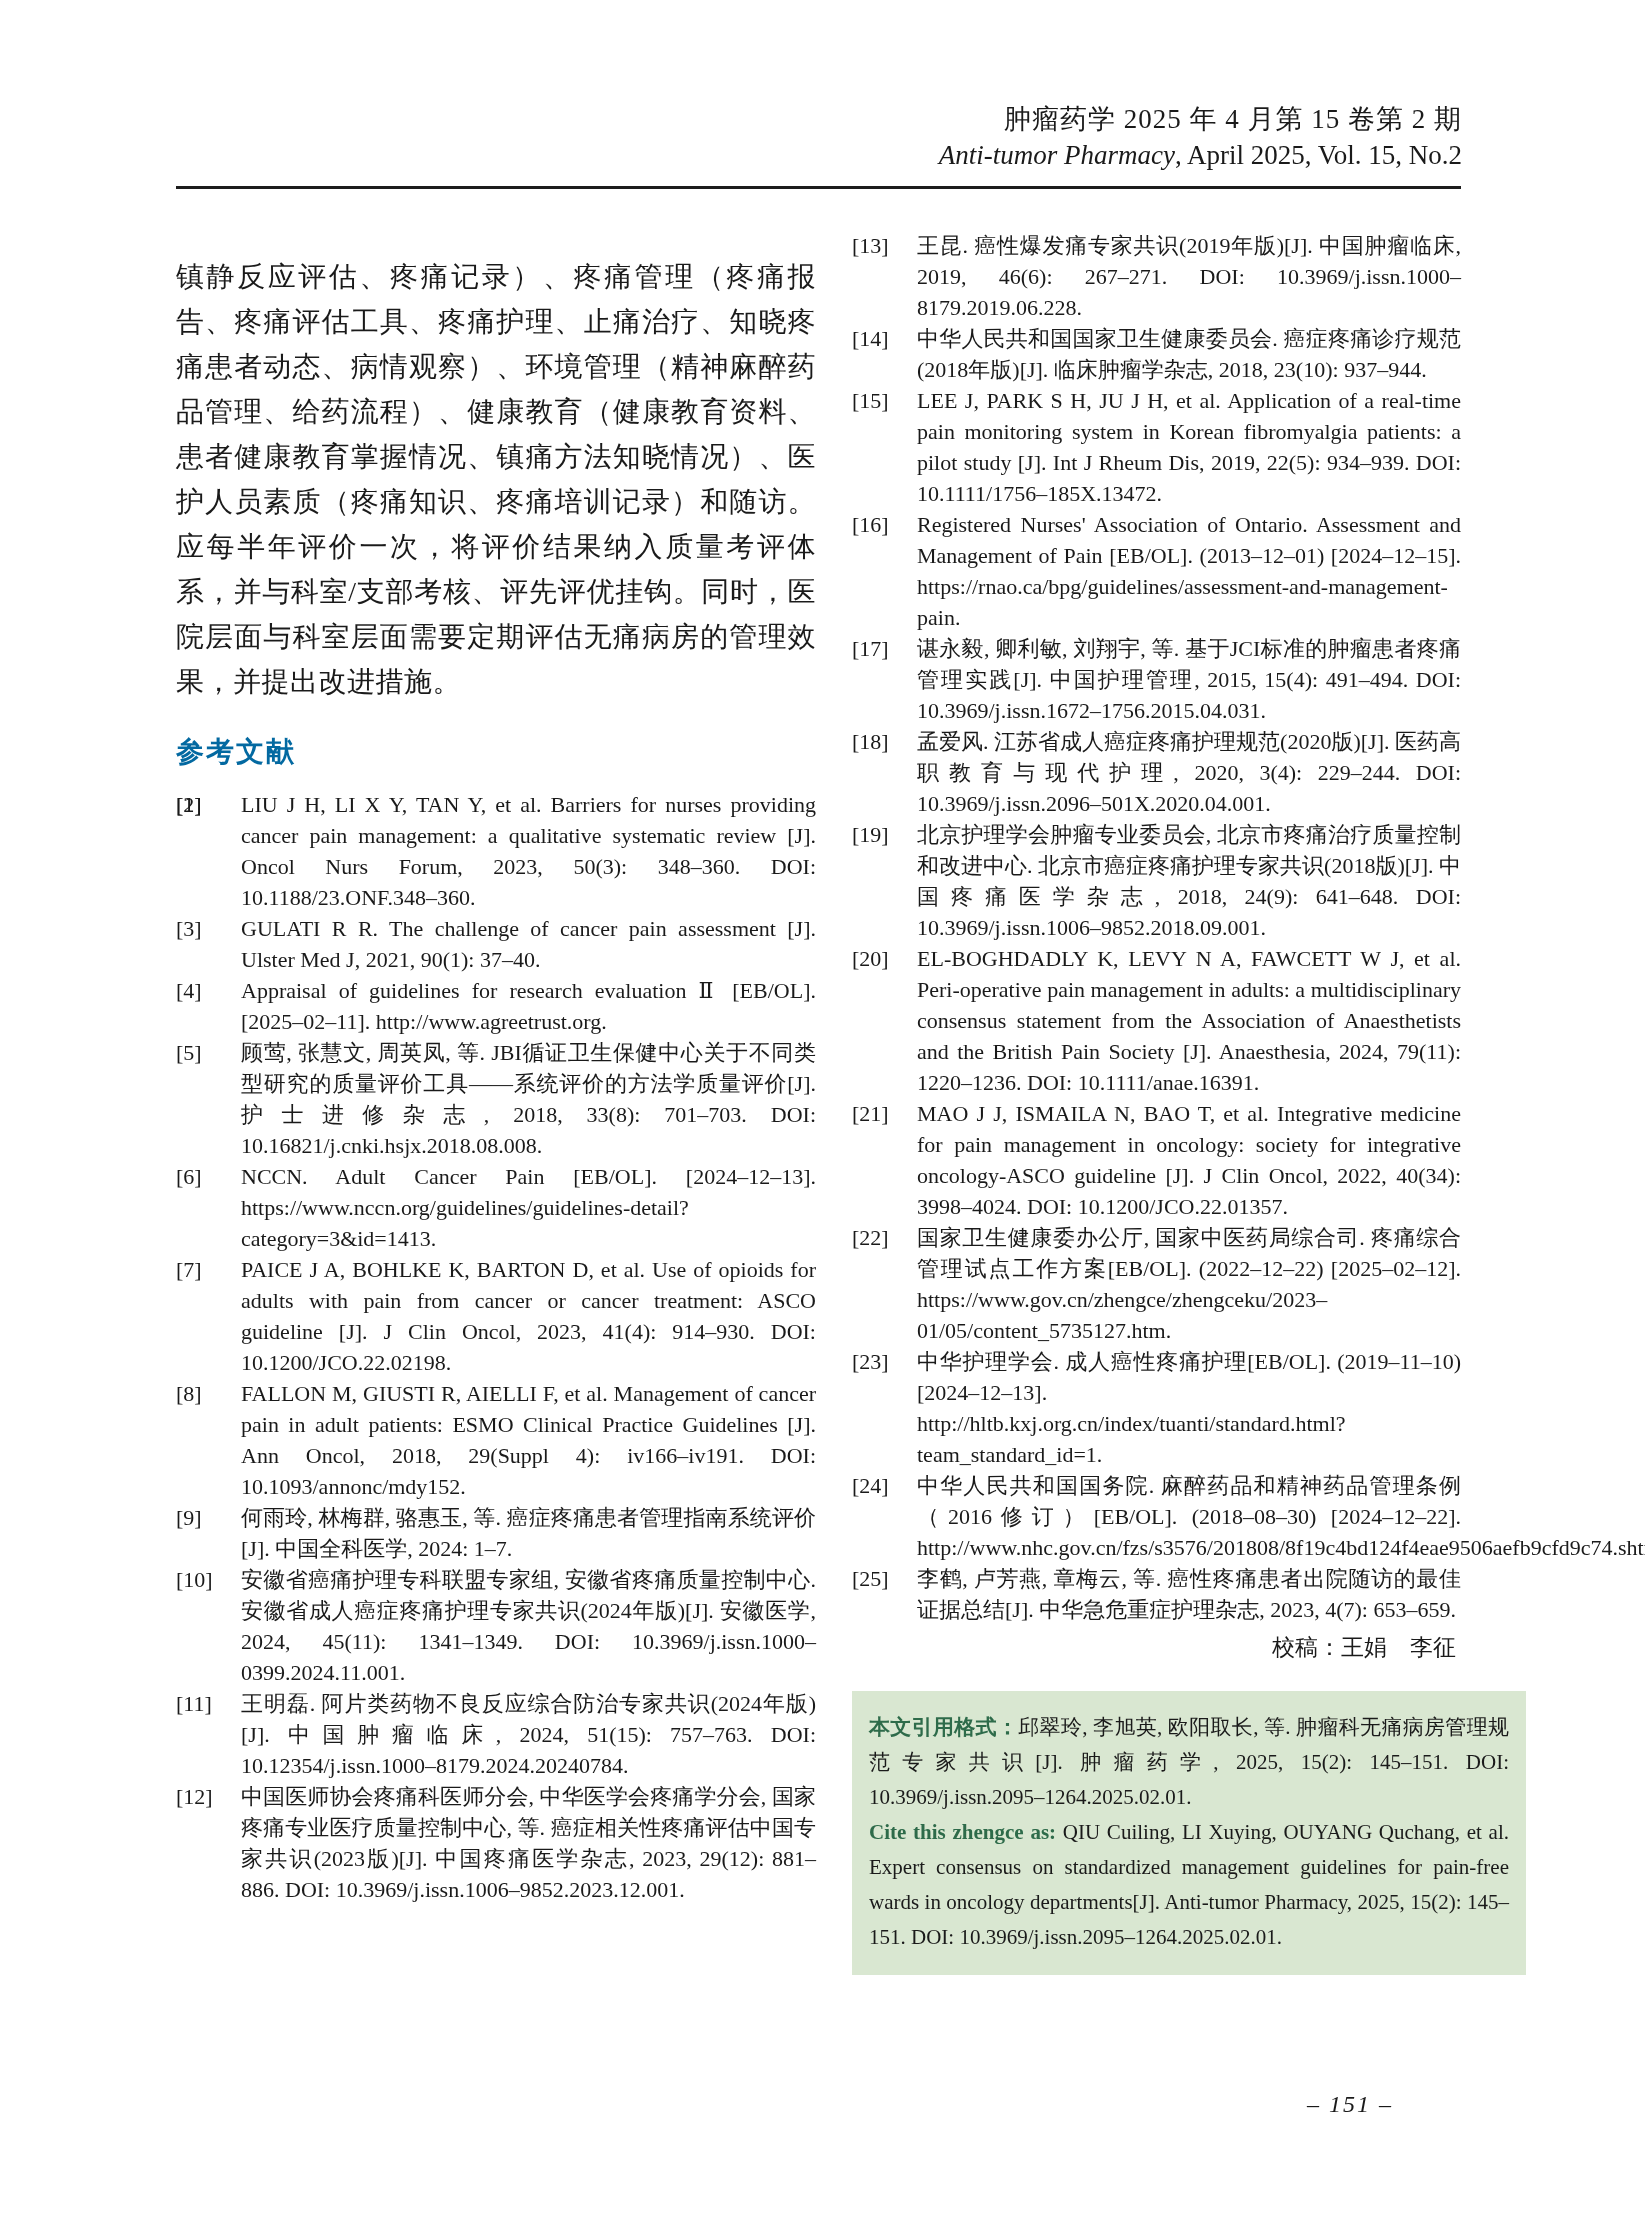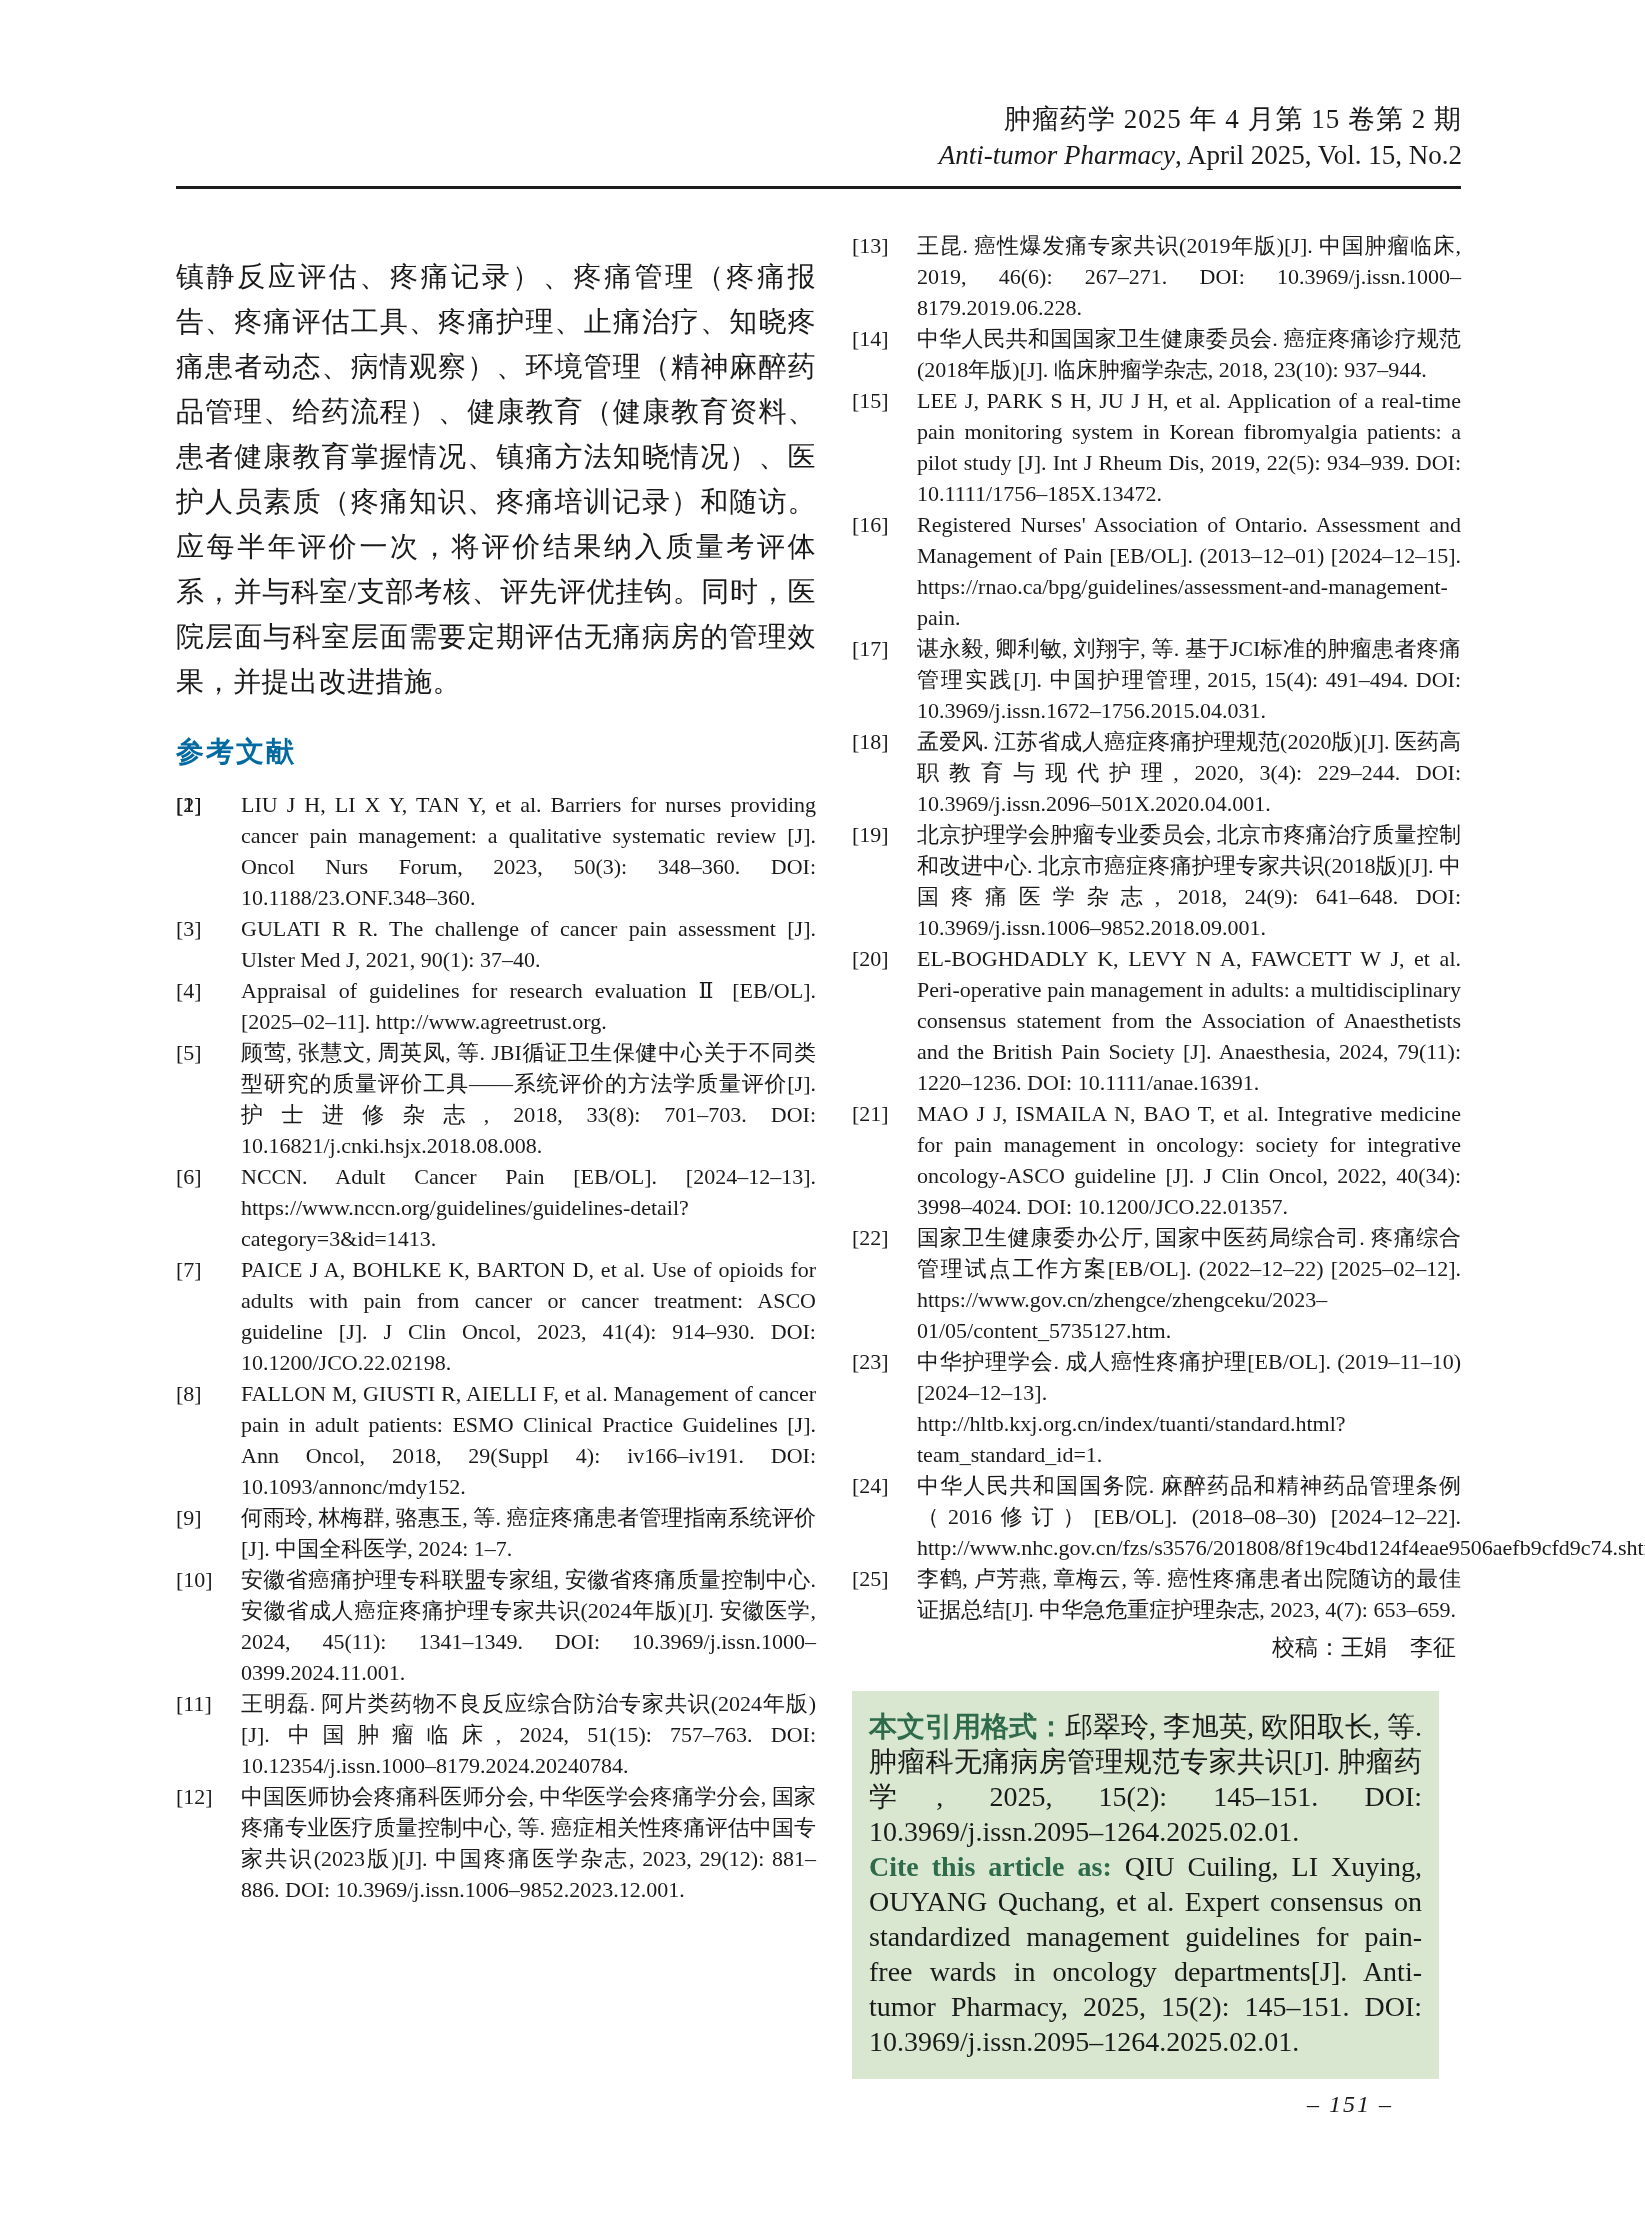--- a/index.html
+++ b/index.html
@@ -86,23 +86,23 @@
     margin-top:7px;
     font-size:23px;
     line-height:31px;
     text-align:right;
     padding-right:5px;
   }
   
   .cite-box{
     box-sizing:border-box;
     margin-top:28px;
-    width:587px;
+    width:674px;
     padding:18px 17px 20px 17px;
-    font-size:28px;
+    font-size:21px;
     line-height:35px;
     text-align:justify;
     text-justify:inter-character;
   }
   .cite-box p{margin:0;}
   .cite-label-cn{
     font-family:"Liberation Sans","DejaVu Sans",sans-serif;
     font-weight:bold;
   }
   .cite-label-en{
@@ -161,20 +161,20 @@
         <div class="ref-item"><span class="ref-label">[20]</span><span class="ref-text">EL-BOGHDADLY K, LEVY N A, FAWCETT W J, et al. Peri-operative pain management in adults: a multidisciplinary consensus statement from the Association of Anaesthetists and the British Pain Society [J]. Anaesthesia, 2024, 79(11): 1220–1236. DOI: 10.1111/anae.16391.</span></div>
         <div class="ref-item"><span class="ref-label">[21]</span><span class="ref-text">MAO J J, ISMAILA N, BAO T, et al. Integrative medicine for pain management in oncology: society for integrative oncology-ASCO guideline [J]. J Clin Oncol, 2022, 40(34): 3998–4024. DOI: 10.1200/JCO.22.01357.</span></div>
         <div class="ref-item"><span class="ref-label">[22]</span><span class="ref-text">国家卫生健康委办公厅, 国家中医药局综合司. 疼痛综合管理试点工作方案[EB/OL]. (2022–12–22) [2025–02–12]. https://www.gov.cn/zhengce/zhengceku/2023–01/05/content_5735127.htm.</span></div>
         <div class="ref-item"><span class="ref-label">[23]</span><span class="ref-text">中华护理学会. 成人癌性疼痛护理[EB/OL]. (2019–11–10) [2024–12–13]. http://hltb.kxj.org.cn/index/tuanti/standard.html?team_standard_id=1.</span></div>
         <div class="ref-item"><span class="ref-label">[24]</span><span class="ref-text">中华人民共和国国务院. 麻醉药品和精神药品管理条例（2016修订）[EB/OL]. (2018–08–30) [2024–12–22]. http://www.nhc.gov.cn/fzs/s3576/201808/8f19c4bd124f4eae9506aefb9cfd9c74.shtml.</span></div>
         <div class="ref-item"><span class="ref-label">[25]</span><span class="ref-text">李鹤, 卢芳燕, 章梅云, 等. 癌性疼痛患者出院随访的最佳证据总结[J]. 中华急危重症护理杂志, 2023, 4(7): 653–659.</span></div>
       </div>
     <div class="proofread">校稿：王娟　李征</div>
     <div class="cite-box" style="background: rgb(217, 231, 209);">
       <p><span class="cite-label-cn accent" style="color: rgb(46, 107, 74);">本文引用格式：</span><span>邱翠玲, 李旭英, 欧阳取长, 等. 肿瘤科无痛病房管理规范专家共识[J]. 肿瘤药学, 2025, 15(2): 145–151. DOI: 10.3969/j.issn.2095–1264.2025.02.01.</span></p>
-      <p><span class="cite-label-en accent" style="color: rgb(46, 107, 74);">Cite this article as:</span><span> <span>QIU Cuiling, LI Xuying, OUYANG Quchang, et al. Expert consensus on standardized management guidelines for pain-free wards in oncology departments[J]. Anti-tumor Pharmacy, 2025, 15(2): 145–151. DOI: 10.3969/j.issn.2095–1264.2025.02.01.</span></span></p>
+      <p><span class="cite-label-en accent" style="color: rgb(46, 107, 74);">Cite this zhengce as:</span><span> <span>QIU Cuiling, LI Xuying, OUYANG Quchang, et al. Expert consensus on standardized management guidelines for pain-free wards in oncology departments[J]. Anti-tumor Pharmacy, 2025, 15(2): 145–151. DOI: 10.3969/j.issn.2095–1264.2025.02.01.</span></span></p>
     </div>
   </div>
 
   <div class="footer">– 151 –</div>
 
 </div>
 
 
 </body></html>

